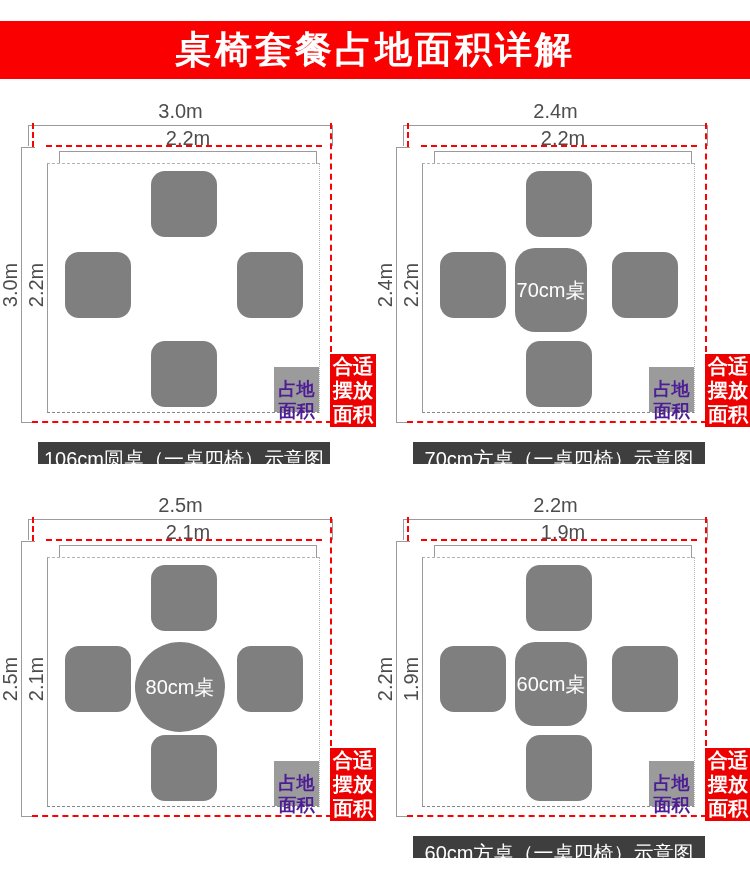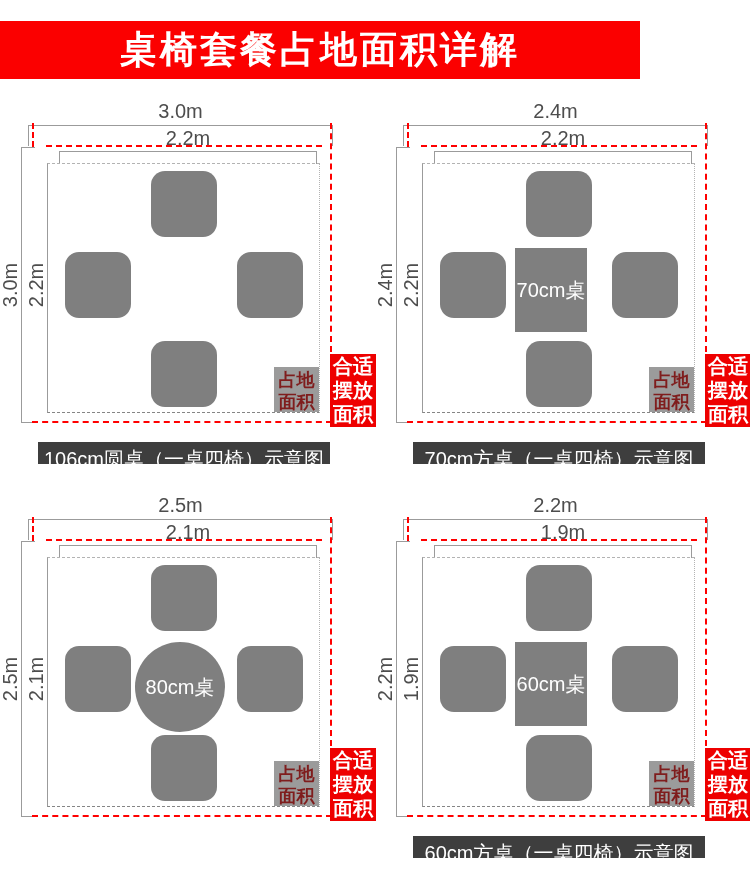--- a/index.html
+++ b/index.html
@@ -6,21 +6,21 @@
   body{
     width:750px;height:896px;
     font-family:"Liberation Sans","DejaVu Sans",sans-serif;
     background:#ffffff;
   }
   .page{position:relative;width:750px;height:896px;overflow:hidden;background:#ffffff;}
   *{box-sizing:border-box;}
 
   
   .title-bar{
-    position:absolute;left:0;top:21px;width:640px;height:58px;
+    position:absolute;left:0;top:21px;width:750px;height:58px;
     background:var(--red-bar,#fb0000);color:#ffffff;
     font-size:37px;font-weight:bold;letter-spacing:3px;
     text-align:center;line-height:58px;
   }
 
   
   .grid{position:absolute;left:0;top:95px;width:750px;height:800px;}
   .panel{position:absolute;width:375px;height:394px;}
   .panel.col1{left:0;}   .panel.col2{left:375px;}
   .panel.row1{top:0;}    .panel.row2{top:394px;}
@@ -62,26 +62,26 @@
   .chair{position:absolute;width:66px;height:66px;border-radius:14px;
     background:var(--shape-gray,#7f7f7f);}
   .chair-top{left:151px;top:76px;}
   .chair-left{left:65px;top:157px;}
   .chair-right{left:237px;top:157px;}
   .chair-bottom{left:151px;top:246px;}
   .table{position:absolute;background:var(--shape-gray,#7f7f7f);color:#ffffff;
     display:flex;align-items:center;justify-content:center;
     font-size:20px;white-space:nowrap;}
   .table.round{left:135px;top:153px;width:90px;height:90px;border-radius:50%;}
-  .table.square{left:140px;top:153px;width:72px;height:84px;}
+  .table.square{left:140px;top:153px;width:72px;height:84px;border-radius:20px;}
 
   
   .floor-badge{position:absolute;left:274px;top:272px;width:45px;height:45px;
-    background:var(--badge-gray,#9b9b9b);color:#7f1d1d;font-weight:bold;
-    font-size:18px;line-height:22px;text-align:center;padding-top:2px;z-index:4;}
+    background:var(--badge-gray,#9b9b9b);color:#4c1d95;font-weight:bold;
+    font-size:18px;line-height:22px;text-align:center;padding-top:11px;z-index:4;}
   .placement-badge{position:absolute;left:330px;top:259px;width:46px;height:73px;
     background:var(--red-label,#ee0000);color:#ffffff;font-weight:bold;
     font-size:20px;line-height:24px;text-align:center;z-index:5;}
   .floor-badge span,.placement-badge span{display:block;}
 
   
   .caption{position:absolute;left:38px;top:347px;width:292px;height:22px;
     background:var(--caption-bg,#3e3e3e);color:#ffffff;
     font-size:20px;line-height:34px;text-align:center;}
 </style>

